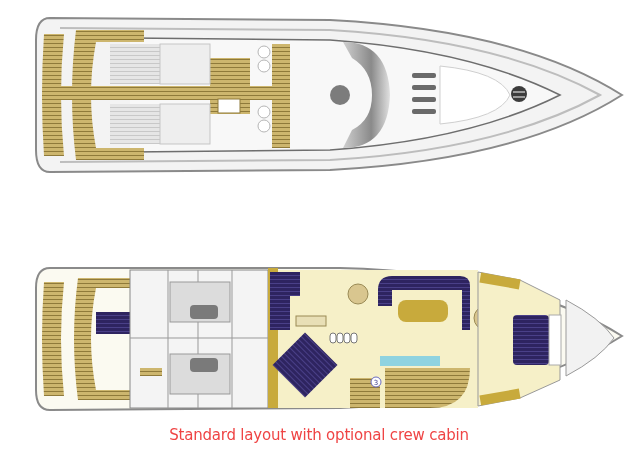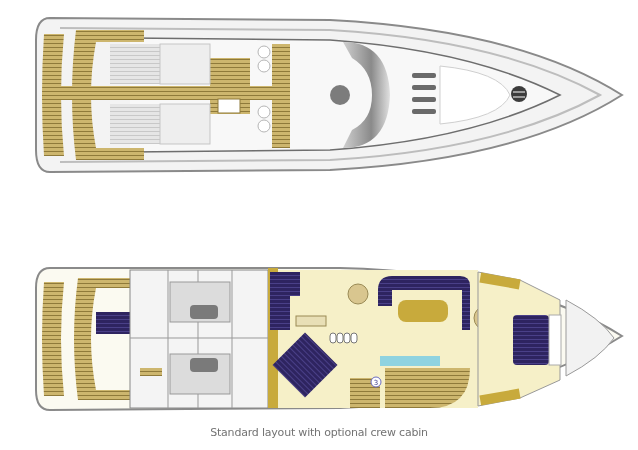--- a/index.html
+++ b/index.html
@@ -2,21 +2,21 @@
 <html><head>
   <meta charset="utf-8">
   <style>
     html, body { margin: 0; padding: 0; background: #ffffff; }
     body { width: 638px; height: 450px; position: relative; overflow: hidden;
            font-family: "DejaVu Sans", sans-serif; }
     .plan { position: absolute; left: 0; }
     #upper-plan { top: 0; }
     #lower-plan { top: 255px; }
     .caption { position: absolute; left: 0; width: 638px; top: 426px; text-align: center;
-               font-size: 11px; color: #737373; letter-spacing: -0.2px; }
+               font-size: 15px; color: #ef4444; letter-spacing: -0.2px; }
   </style>
 </head>
 <body>
 
 <svg id="upper-plan" class="plan" width="638" height="200" viewBox="0 0 638 200">
   <defs>
     <pattern id="teakH" width="6" height="4" patternUnits="userSpaceOnUse">
       <rect width="6" height="4" fill="#cdb66e"></rect>
       <rect y="3" width="6" height="1" fill="#8f7a3a"></rect>
     </pattern>

